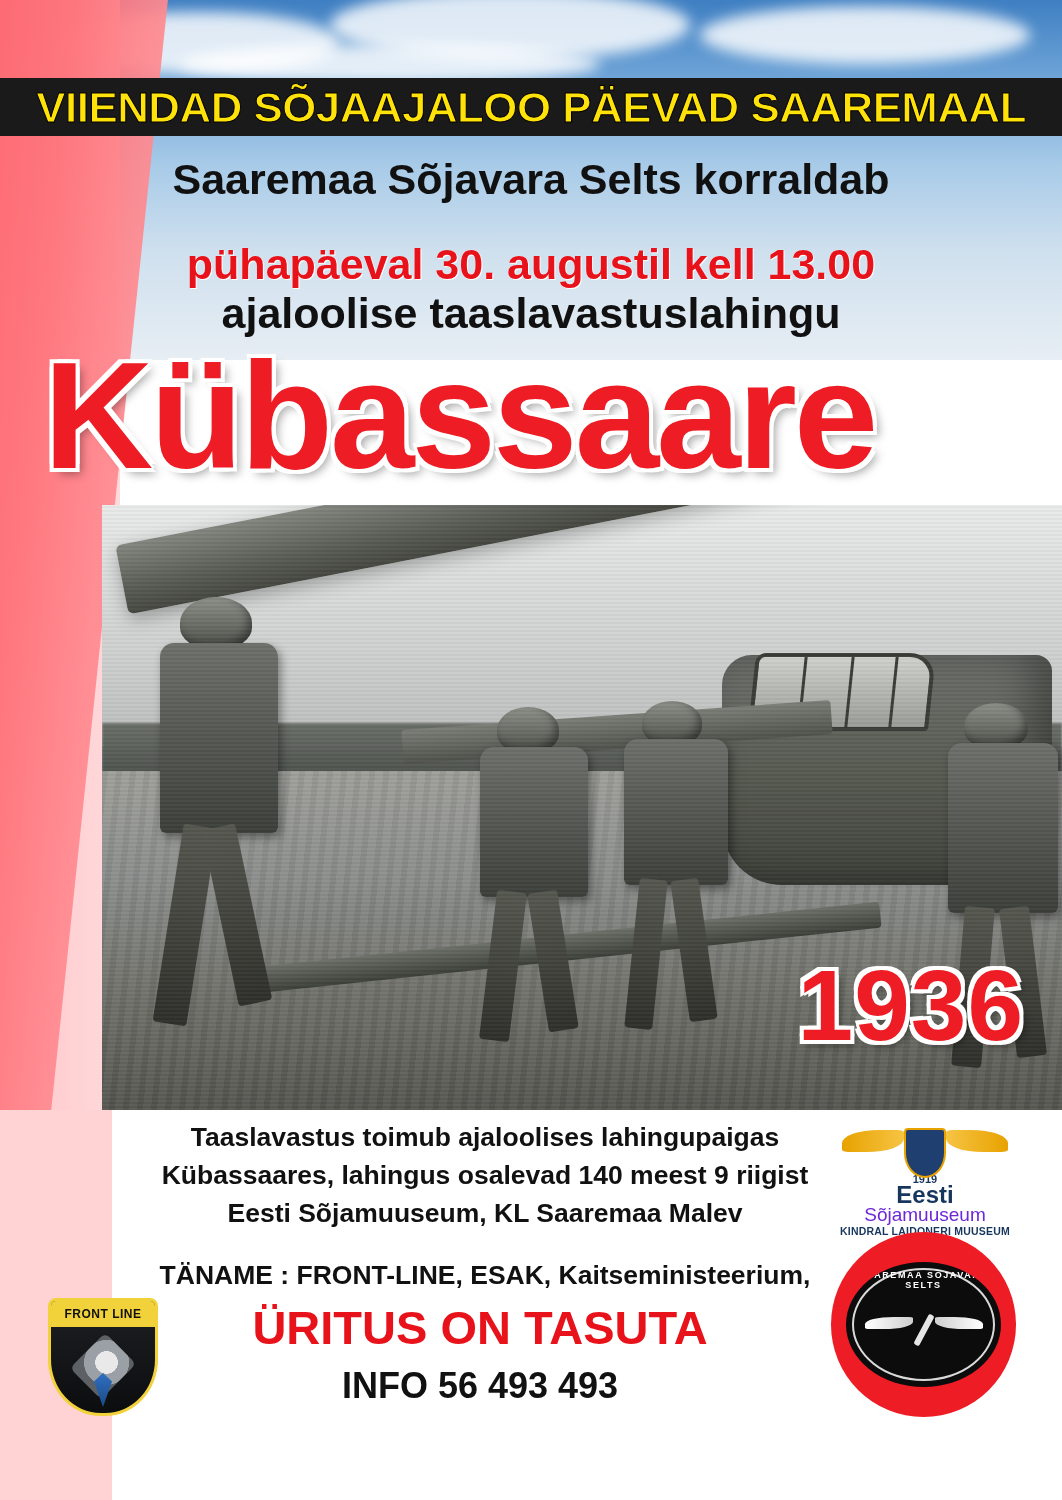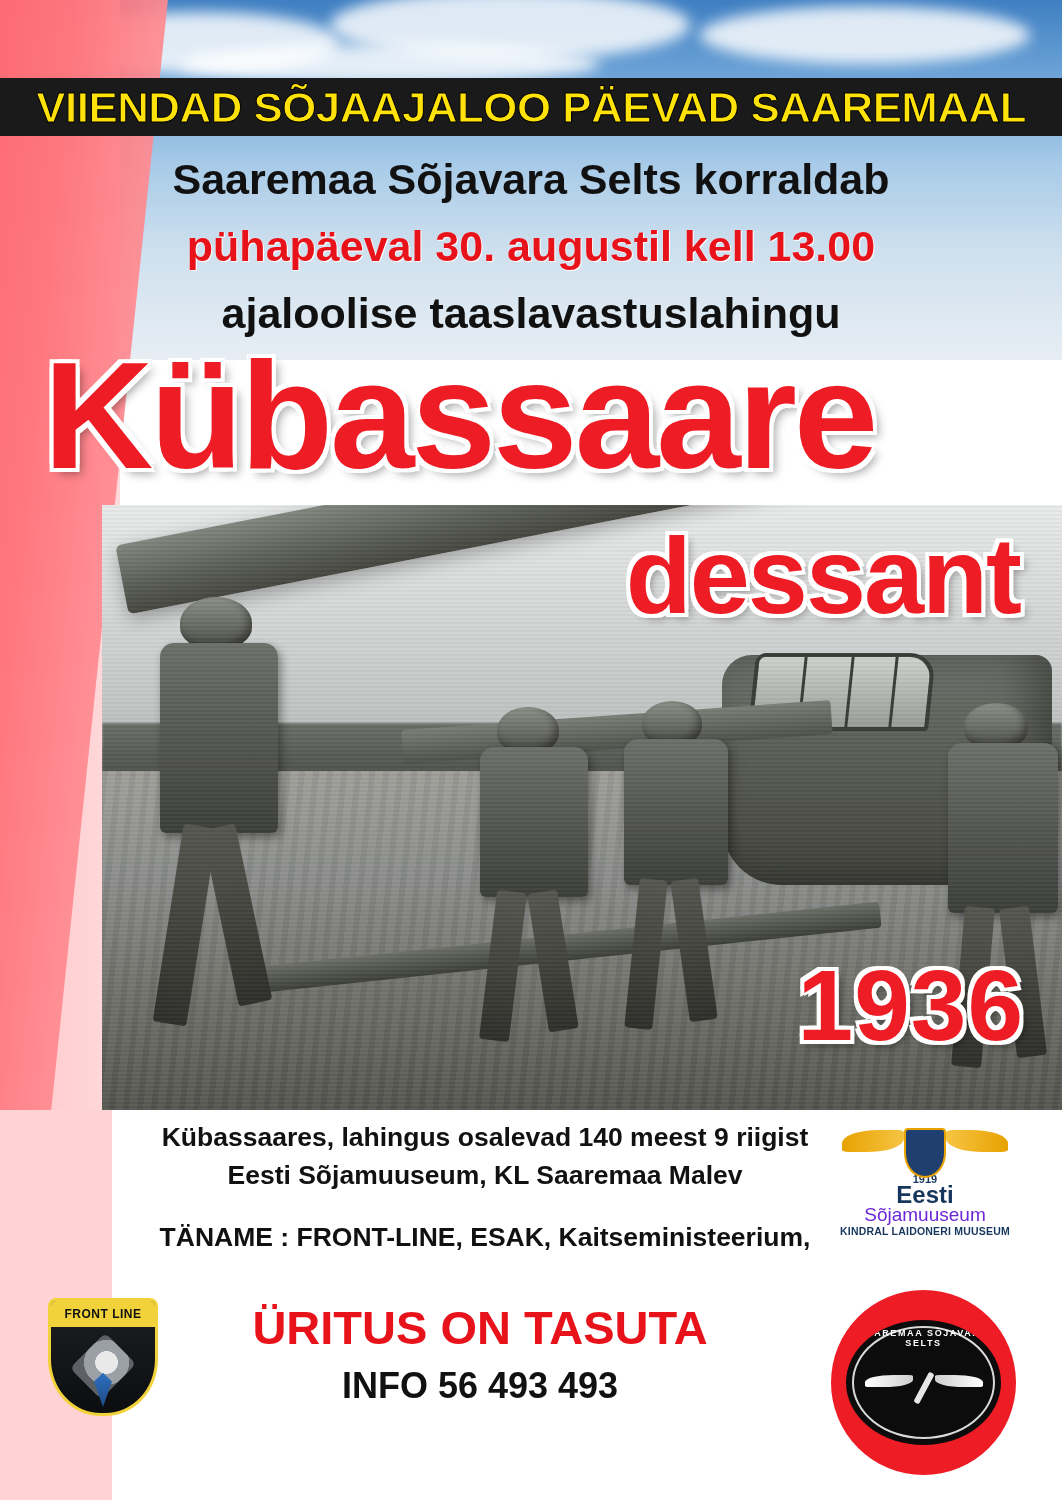--- a/index.html
+++ b/index.html
@@ -81,21 +81,21 @@
     text-align: center;
     font-weight: bold;
     white-space: nowrap;
   }
   .line2 {
     top: 155px;
     font-size: 43px;
     color: #111;
   }
   .line3 {
-    top: 222px;
+    top: 240px;
     font-size: 43px;
     color: #e8121a;
     text-shadow: 0 0 1px #fff, 1px 1px 0 #fff;
   }
   .line4 {
     top: 289px;
     font-size: 43px;
     color: #111;
   }
 
@@ -354,21 +354,21 @@
   }
   .fl-blue {
     position:absolute; left:50%; bottom:6px; margin-left:-9px;
     width:18px; height:34px;
     background: linear-gradient(180deg,#2f6fc0,#1c4a86);
     clip-path: polygon(50% 0,100% 25%,50% 100%,0 25%);
   }
 
   .logo-sss {
     position: absolute;
-    right: 46px; top: 1290px;
+    right: 46px; top: 1232px;
     width: 185px; height: 185px;
     border-radius: 50%;
     background: #ee1c24;
     display: flex; align-items: center; justify-content: center;
   }
   .sss-inner {
     width: 155px; height: 125px;
     border-radius: 50%;
     background: #0c0c0c;
     position: relative;
@@ -465,27 +465,27 @@
 
     <div class="helmet" style="left:862px; top:198px; width:64px; height:46px;"></div>
     <div class="soldier" style="left:846px; top:238px; width:110px; height:170px;"></div>
     <div class="leg" style="left:856px; top:402px; width:30px; height:160px; transform:rotate(5deg);"></div>
     <div class="leg" style="left:906px; top:402px; width:30px; height:150px; transform:rotate(-7deg);"></div>
 
     <div class="grain"></div>
   </div>
 
   <div class="title-main">Kübassaare</div>
-  <div class="title-sub">dessant</div>
   <div class="year">1936</div>
 
   <div class="bottom-white"></div>
   <div class="bottom-pink"></div>
 
   <div class="info-block" style="z-index:5;">
+    <div class="info-line">Taaslavastus toimub ajaloolises lahingupaigas</div>
     <div class="info-line">Kübassaares, lahingus osalevad 140 meest 9 riigist</div>
     <div class="info-line">Eesti Sõjamuuseum, KL Saaremaa Malev</div>
     <div class="info-line thanks">TÄNAME : FRONT-LINE, ESAK, Kaitseministeerium,</div>
   </div>
 
   <div class="free" style="z-index:5;">ÜRITUS ON TASUTA</div>
   <div class="infophone" style="z-index:5;">INFO 56 493 493</div>
 
   <div class="logo-museum" style="z-index:6;">
     <div class="museum-wings">

